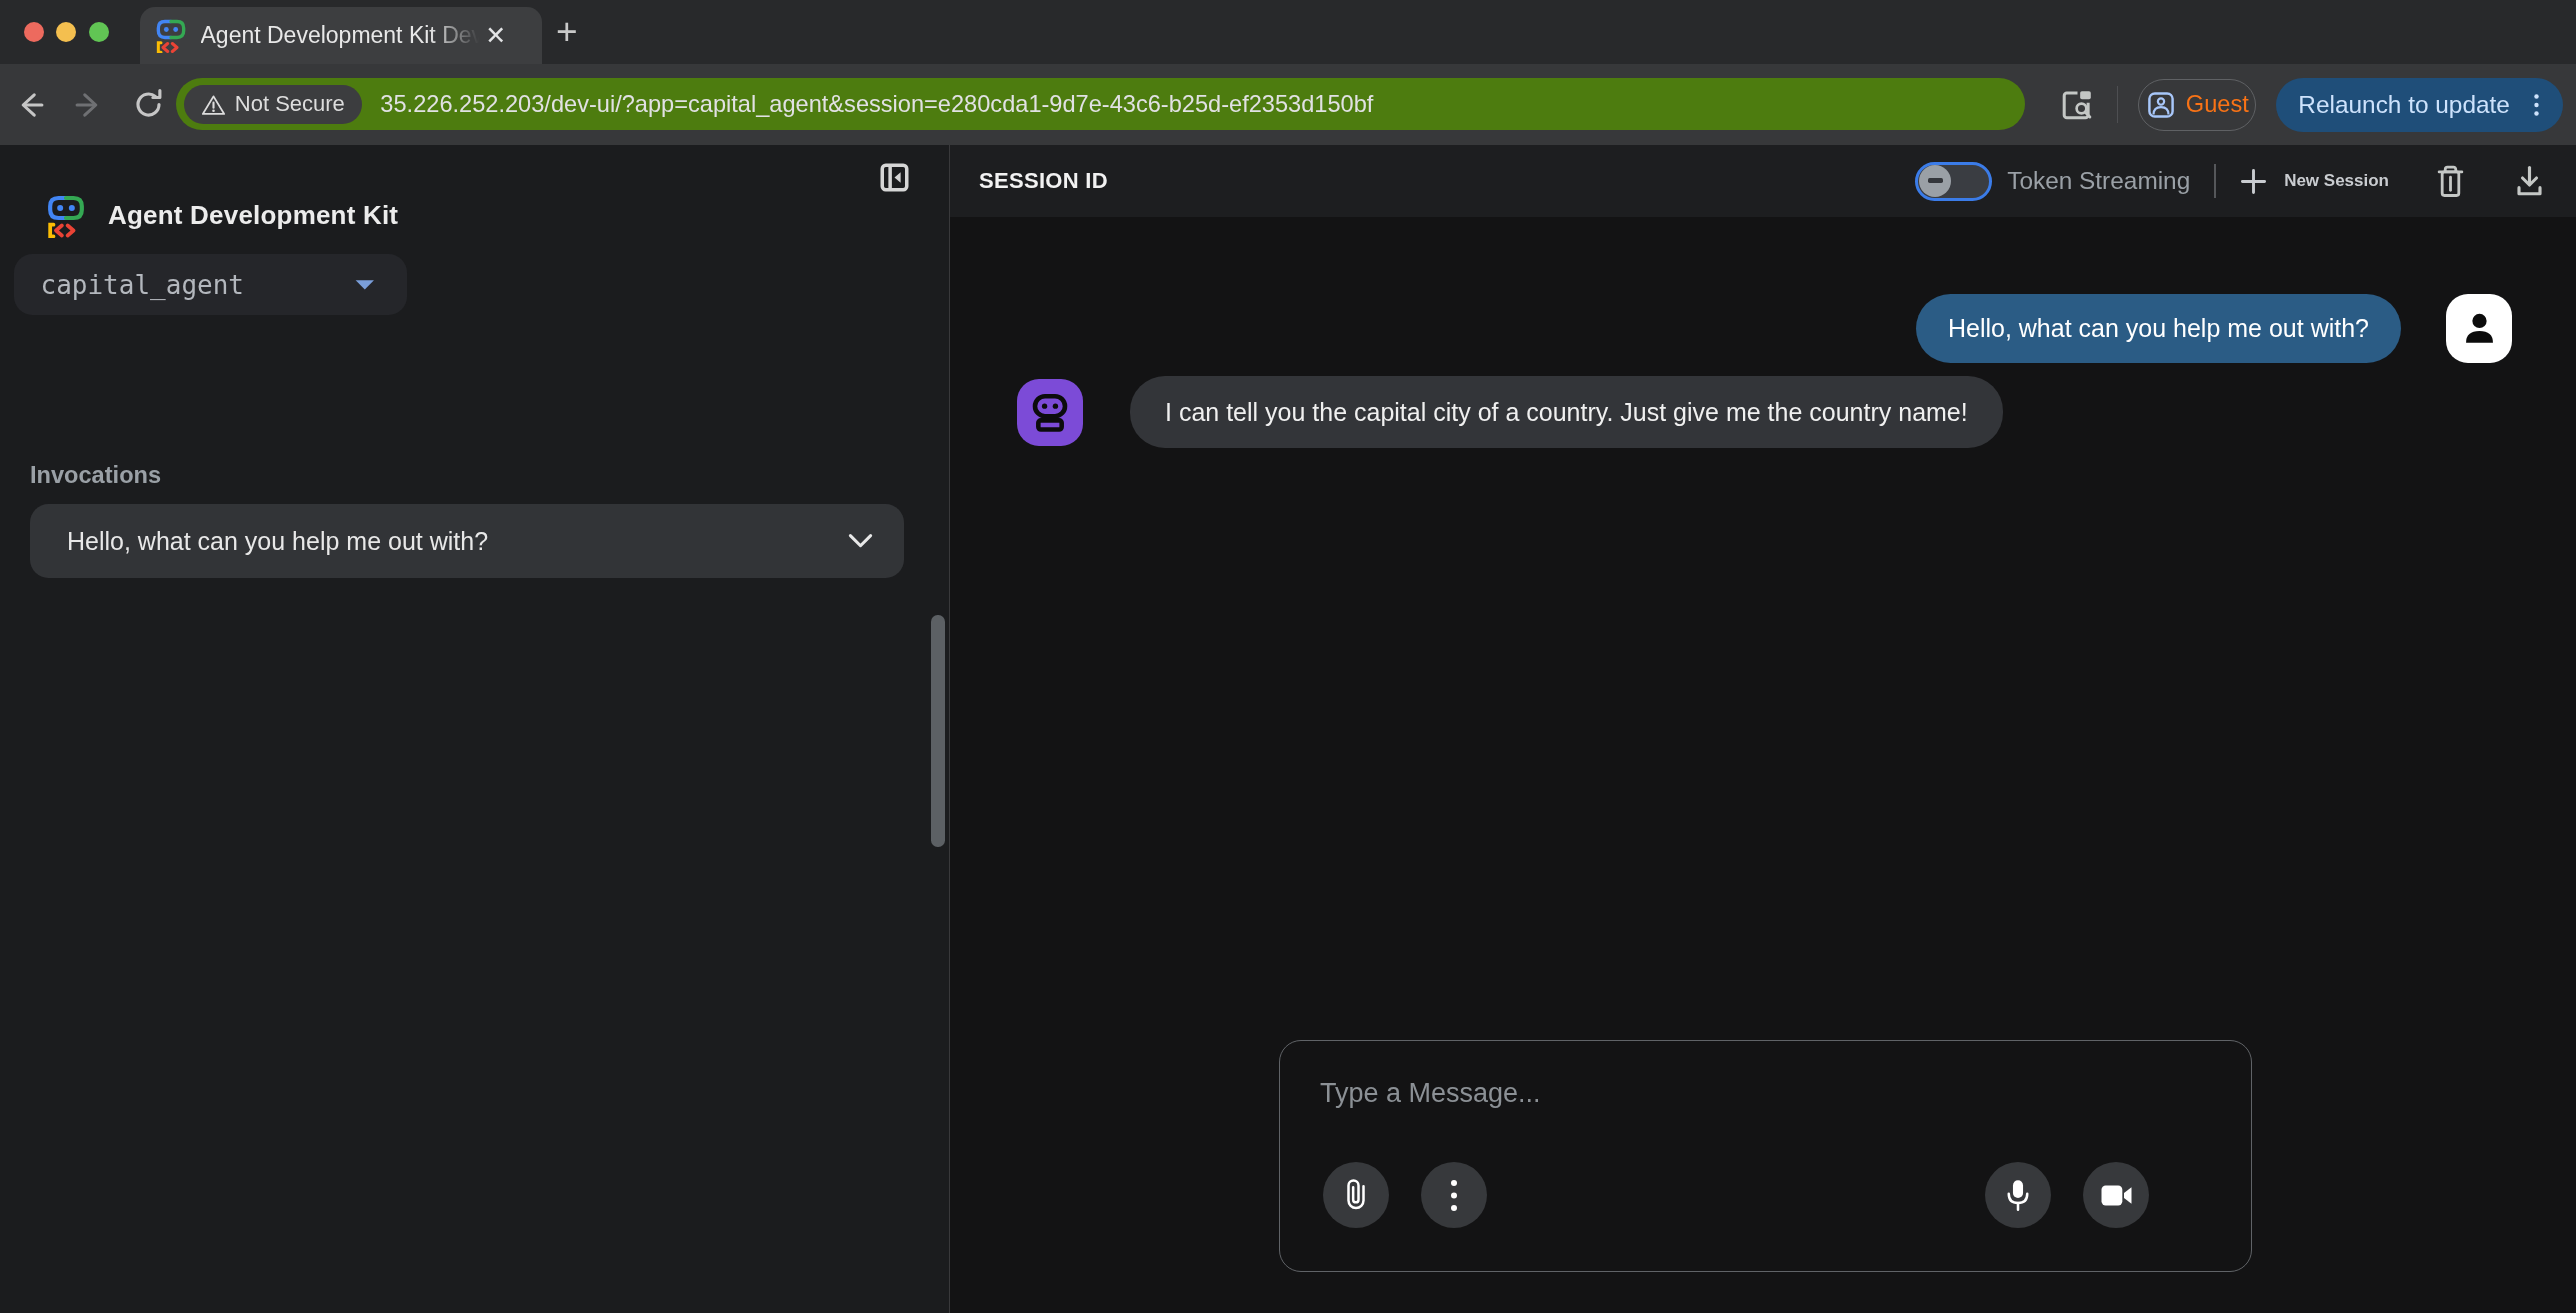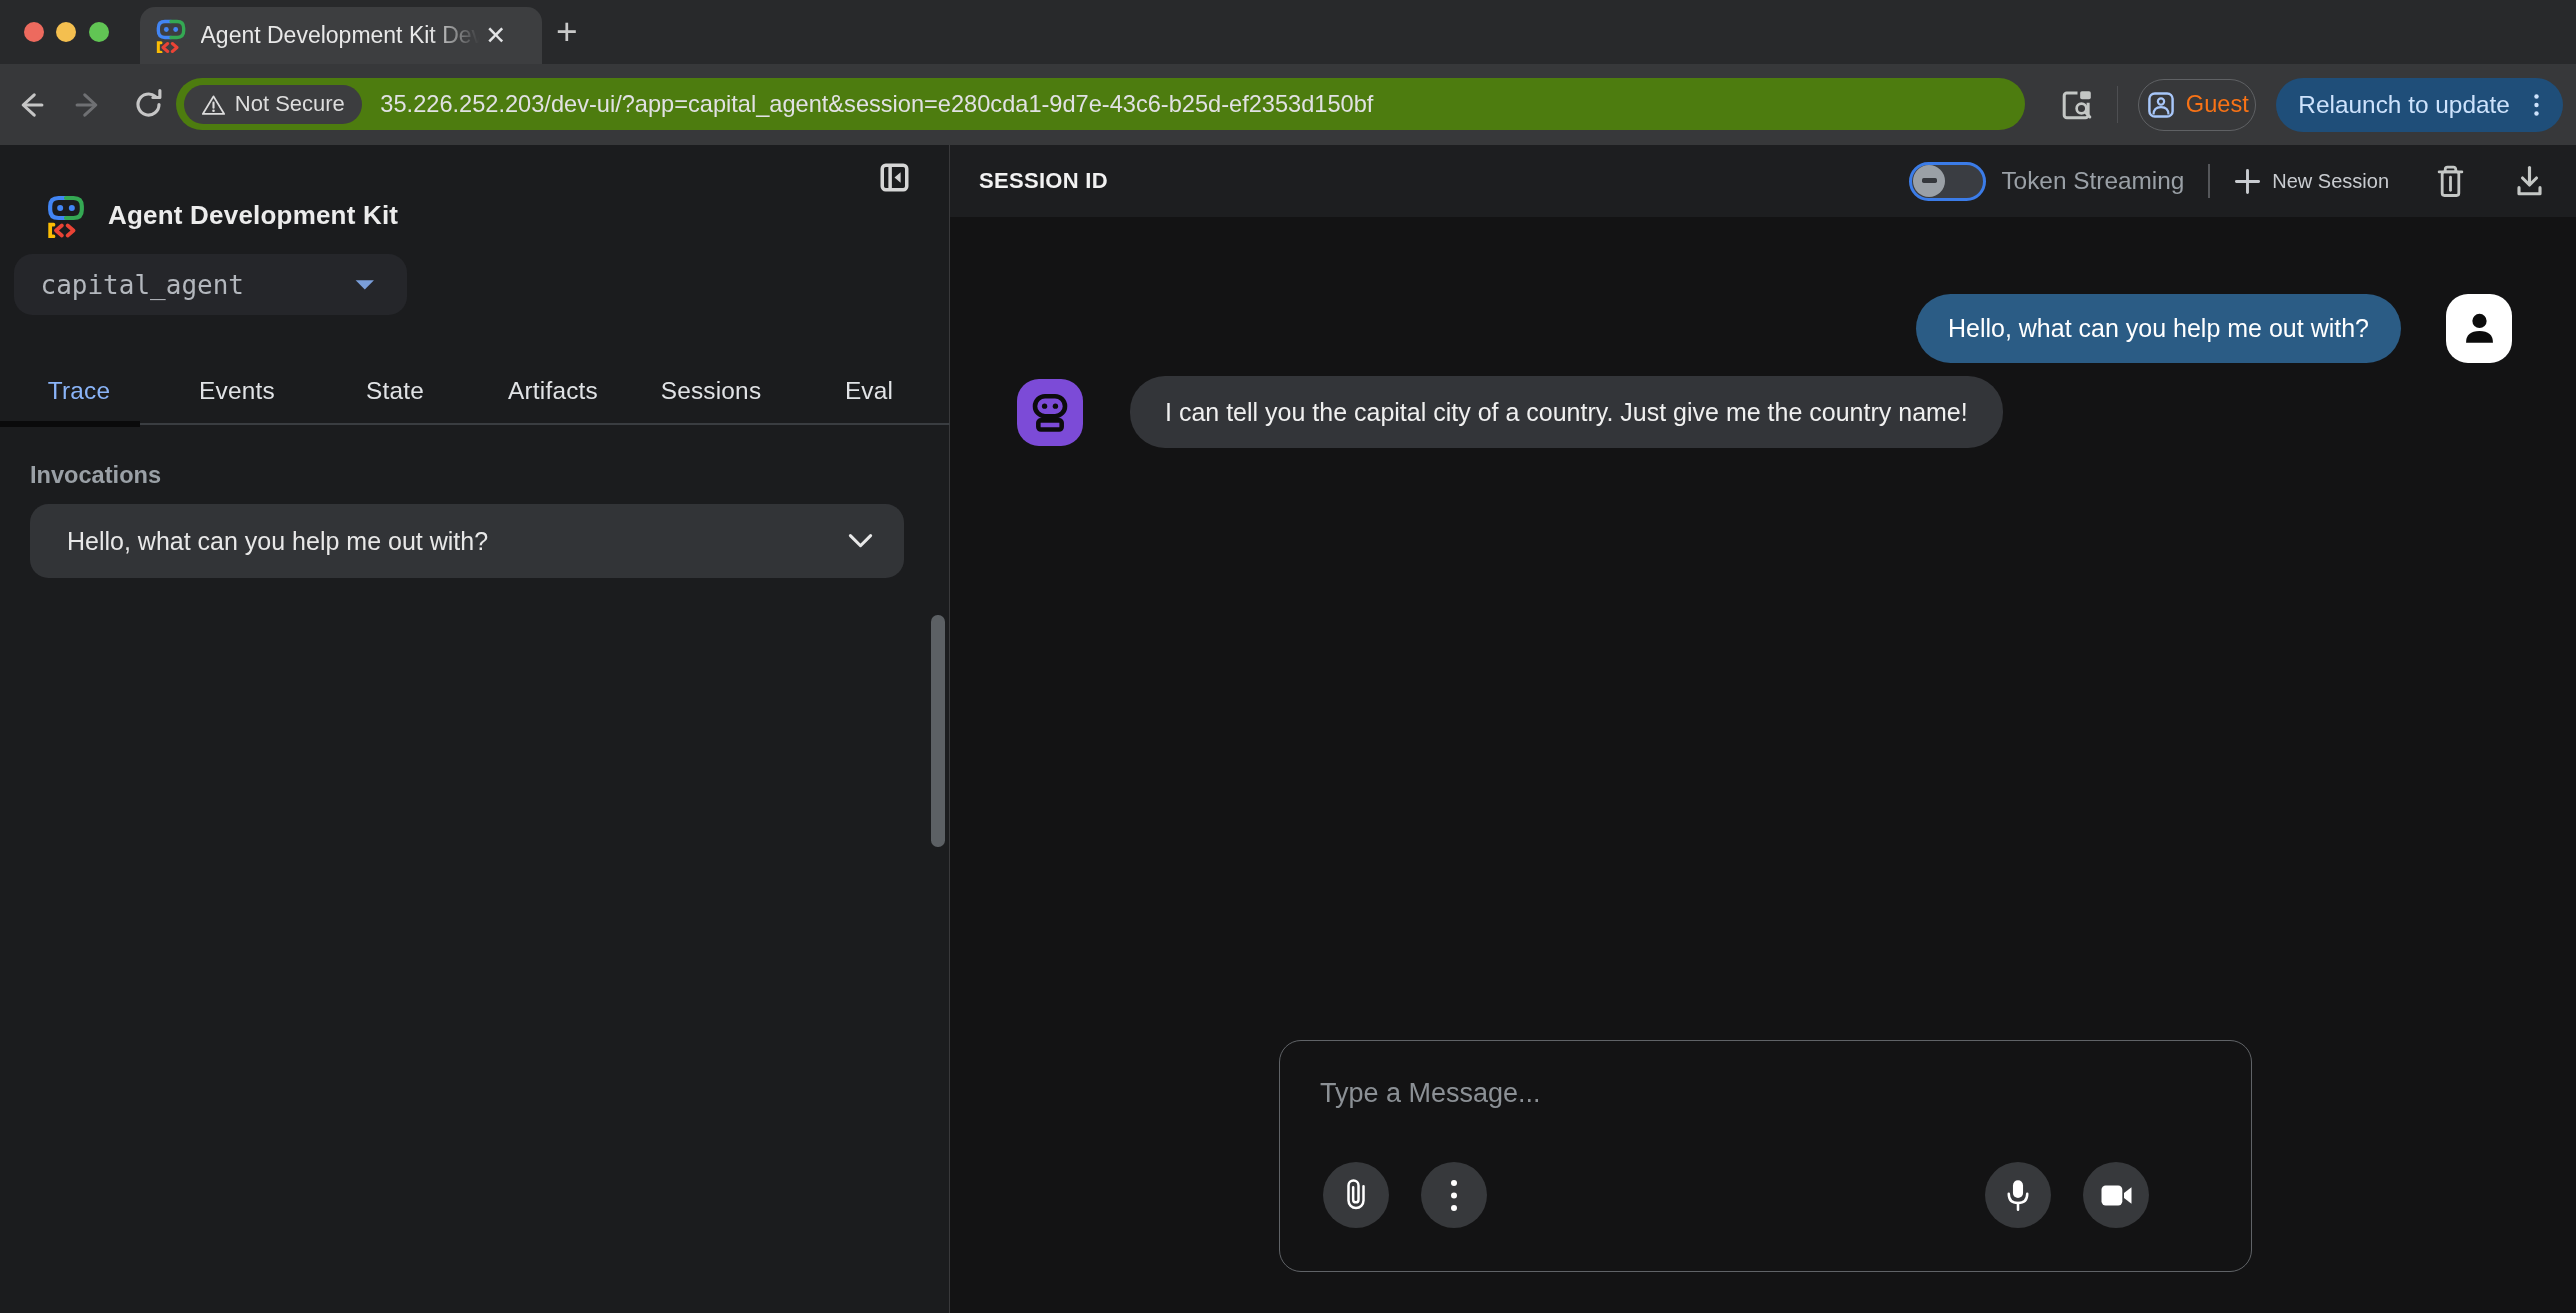--- a/index.html
+++ b/index.html
@@ -61,21 +61,21 @@
   .sess-label { color:#f2f2f2; font-size:22px; font-weight:700; letter-spacing:0.3px; }
   .sess-id { color:#b4b7bb; font-size:23.6px; margin-left:18.5px; }
   .spacer { flex:1; }
   .toggle { width:77px; height:39px; border:3.4px solid #3b7ce8; border-radius:19.4px; background:#3a3d42;
             position:relative; flex:none; }
   .toggle .thumb { position:absolute; left:0.8px; top:0px; width:32px; height:32px; border-radius:50%;
                    background:#9aa0a6; display:flex; align-items:center; justify-content:center; }
   .toggle .thumb .dash { width:15px; height:4.2px; background:#34373c; border-radius:1.7px; }
   .tok-label { color:#9aa0a6; font-size:24.4px; margin-left:15px; }
   .hdr-div { width:1.7px; height:34px; background:#55575a; margin:0 23.6px; }
-  .new-sess { display:flex; align-items:center; gap:10px; color:#c9ccd0; font-size:20px; }
+  .new-sess { display:flex; align-items:center; gap:16px; color:#c9ccd0; font-size:17px;font-weight:bold; }
   .icon-btn { display:flex; align-items:center; justify-content:center; }
 
   .chat { position:relative; width:100%; height:1096px; }
   .row-user { position:absolute; top:77px; right:64px; display:flex; align-items:flex-start; gap:45px; }
   .bubble-user { background:#2b5c85; border-radius:35px; height:69px; display:flex; align-items:center;
                  padding:0 32px; color:#ffffff; font-size:25px; }
   .avatar-user { width:66px; height:69px; background:#ffffff; border-radius:22px;
                  display:flex; align-items:center; justify-content:center; }
   .row-bot { position:absolute; top:159px; left:67px; display:flex; align-items:center; gap:47px; }
   .avatar-bot { width:66px; height:67px; background:#7c4bd7; border-radius:22px;
@@ -200,29 +200,20 @@
       </svg>
     </div>
 
     <div class="agent-select">
       <span class="val mono">capital_agent</span>
       <svg width="23.6" height="15" viewBox="0 0 28 18">
         <path d="M3 4 L14 15 L25 4 Z" fill="#8ab4f8" opacity="0.85"></path>
       </svg>
     </div>
 
-    <div class="sb-tabs">
-      <div class="sb-tab active">Trace</div>
-      <div class="sb-tab">Events</div>
-      <div class="sb-tab">State</div>
-      <div class="sb-tab">Artifacts</div>
-      <div class="sb-tab">Sessions</div>
-      <div class="sb-tab">Eval</div>
-      <div class="inkbar"></div>
-    </div>
 
     <div class="inv-head">Invocations</div>
     <div class="inv-card">
       <span class="txt">Hello, what can you help me out with?</span>
       <svg width="27" height="17" viewBox="0 0 32 20">
         <path d="M4 3 L16 15 L28 3" fill="none" stroke="#e8e8e8" stroke-width="3.6" stroke-linecap="round" stroke-linejoin="round"></path>
       </svg>
     </div>
 
     <div class="sb-scroll"></div>

